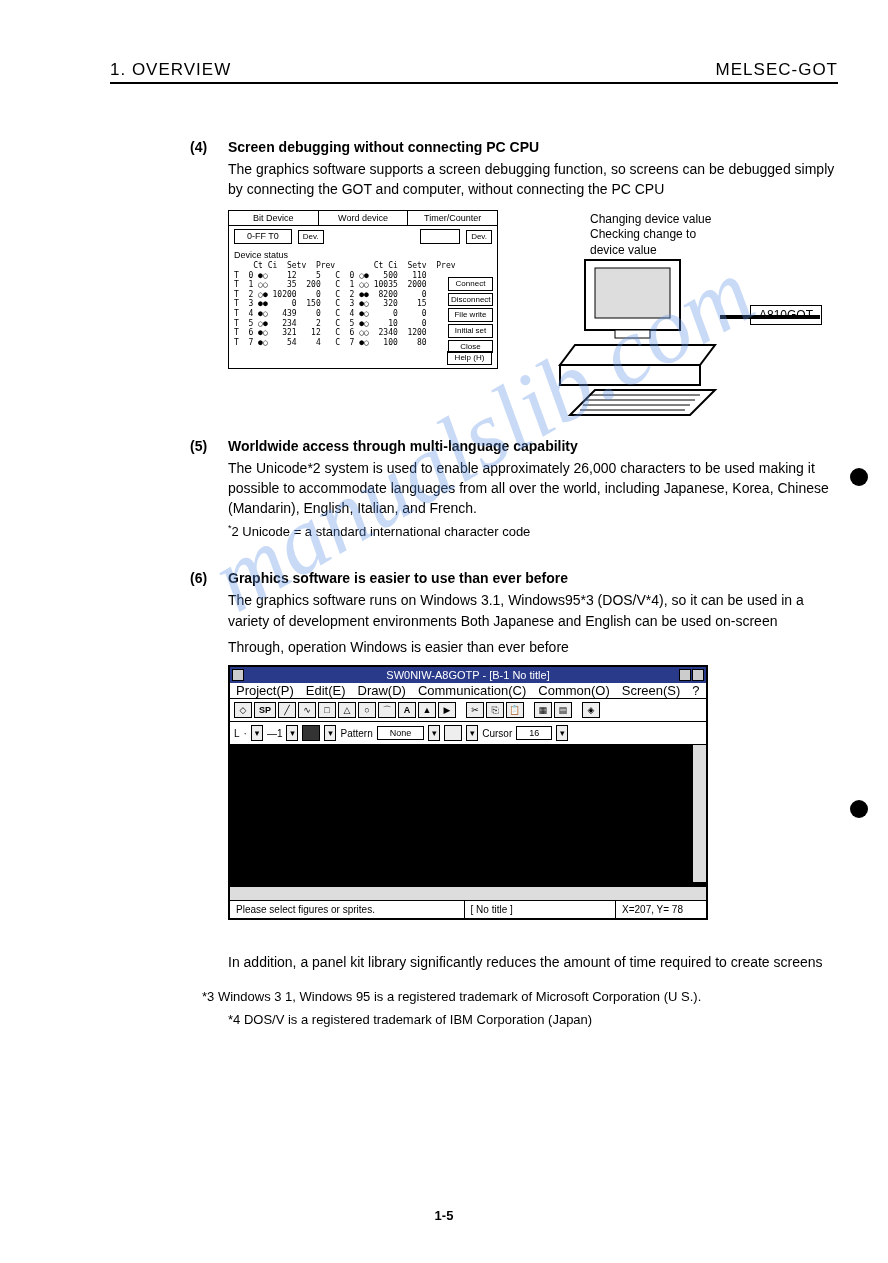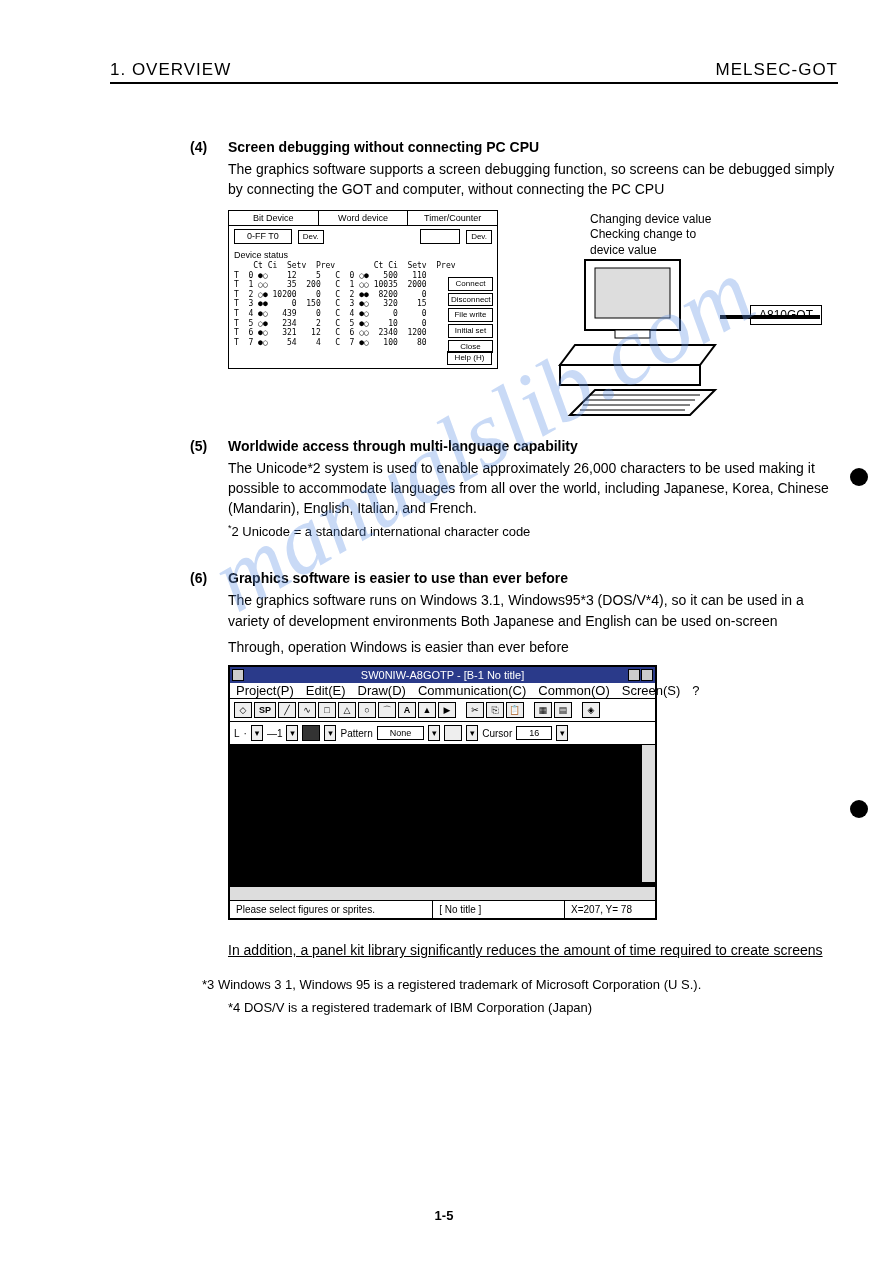--- a/index.html
+++ b/index.html
@@ -77,21 +77,21 @@
     font-size: 95px;
     color: rgba(100,150,230,0.35);
     transform: rotate(-30deg);
     font-style: italic;
     pointer-events: none;
     z-index: 5;
     font-family: cursive;
   }
   .app-window {
     margin: 8px 0 18px 38px;
-    width: 429px;
+    width: 480px;
     border: 2px solid #000;
     background: #fff;
     font-size: 11px;
   }
   .titlebar {
     background: #2a3a8a;
     color: #fff;
     padding: 2px 6px;
     font-size: 11px;
     text-align: center;
@@ -276,21 +276,21 @@
         <div class="scroll-v"></div>
         <div class="scroll-h"></div>
       </div>
       <div class="statusbar">
         <div class="sb-cell msg">Please select figures or sprites.</div>
         <div class="sb-cell doc">[ No title ]</div>
         <div class="sb-cell xy">X=207, Y= 78</div>
       </div>
     </div>
 
-    <div class="section-body" style="margin-top:20px;text-decoration:underline;">In addition, a panel kit library significantly reduces the amount of time required to create screens</div>
+    <div class="section-body" style="margin-top:32px;">In addition, a panel kit library significantly reduces the amount of time required to create screens</div>
     <div class="footnote" style="margin-top:14px;margin-left:12px;">*3 Windows 3 1, Windows 95 is a registered trademark of Microsoft Corporation (U S.).</div>
     <div class="footnote">*4 DOS/V is a registered trademark of IBM Corporation (Japan)</div>
   </div>
 
   <div class="dot-right" style="top:800px; right:20px;"></div>
 
 </div>
 
 <div class="watermark">manualslib.com</div>
 

